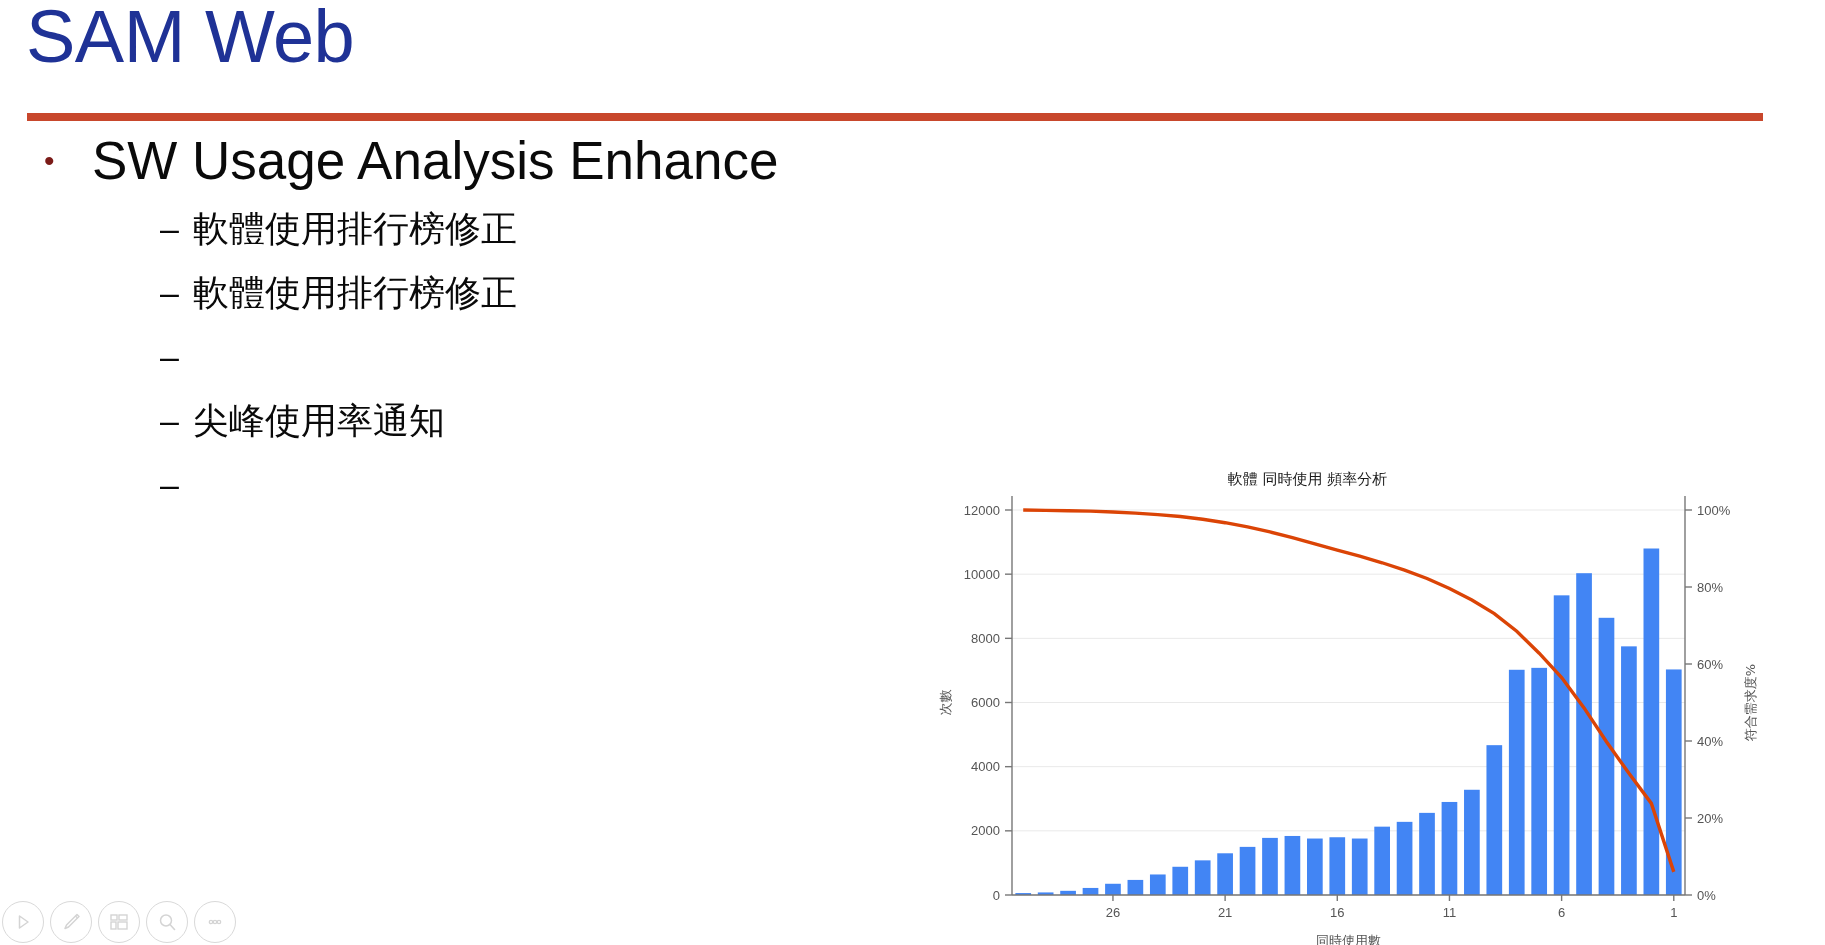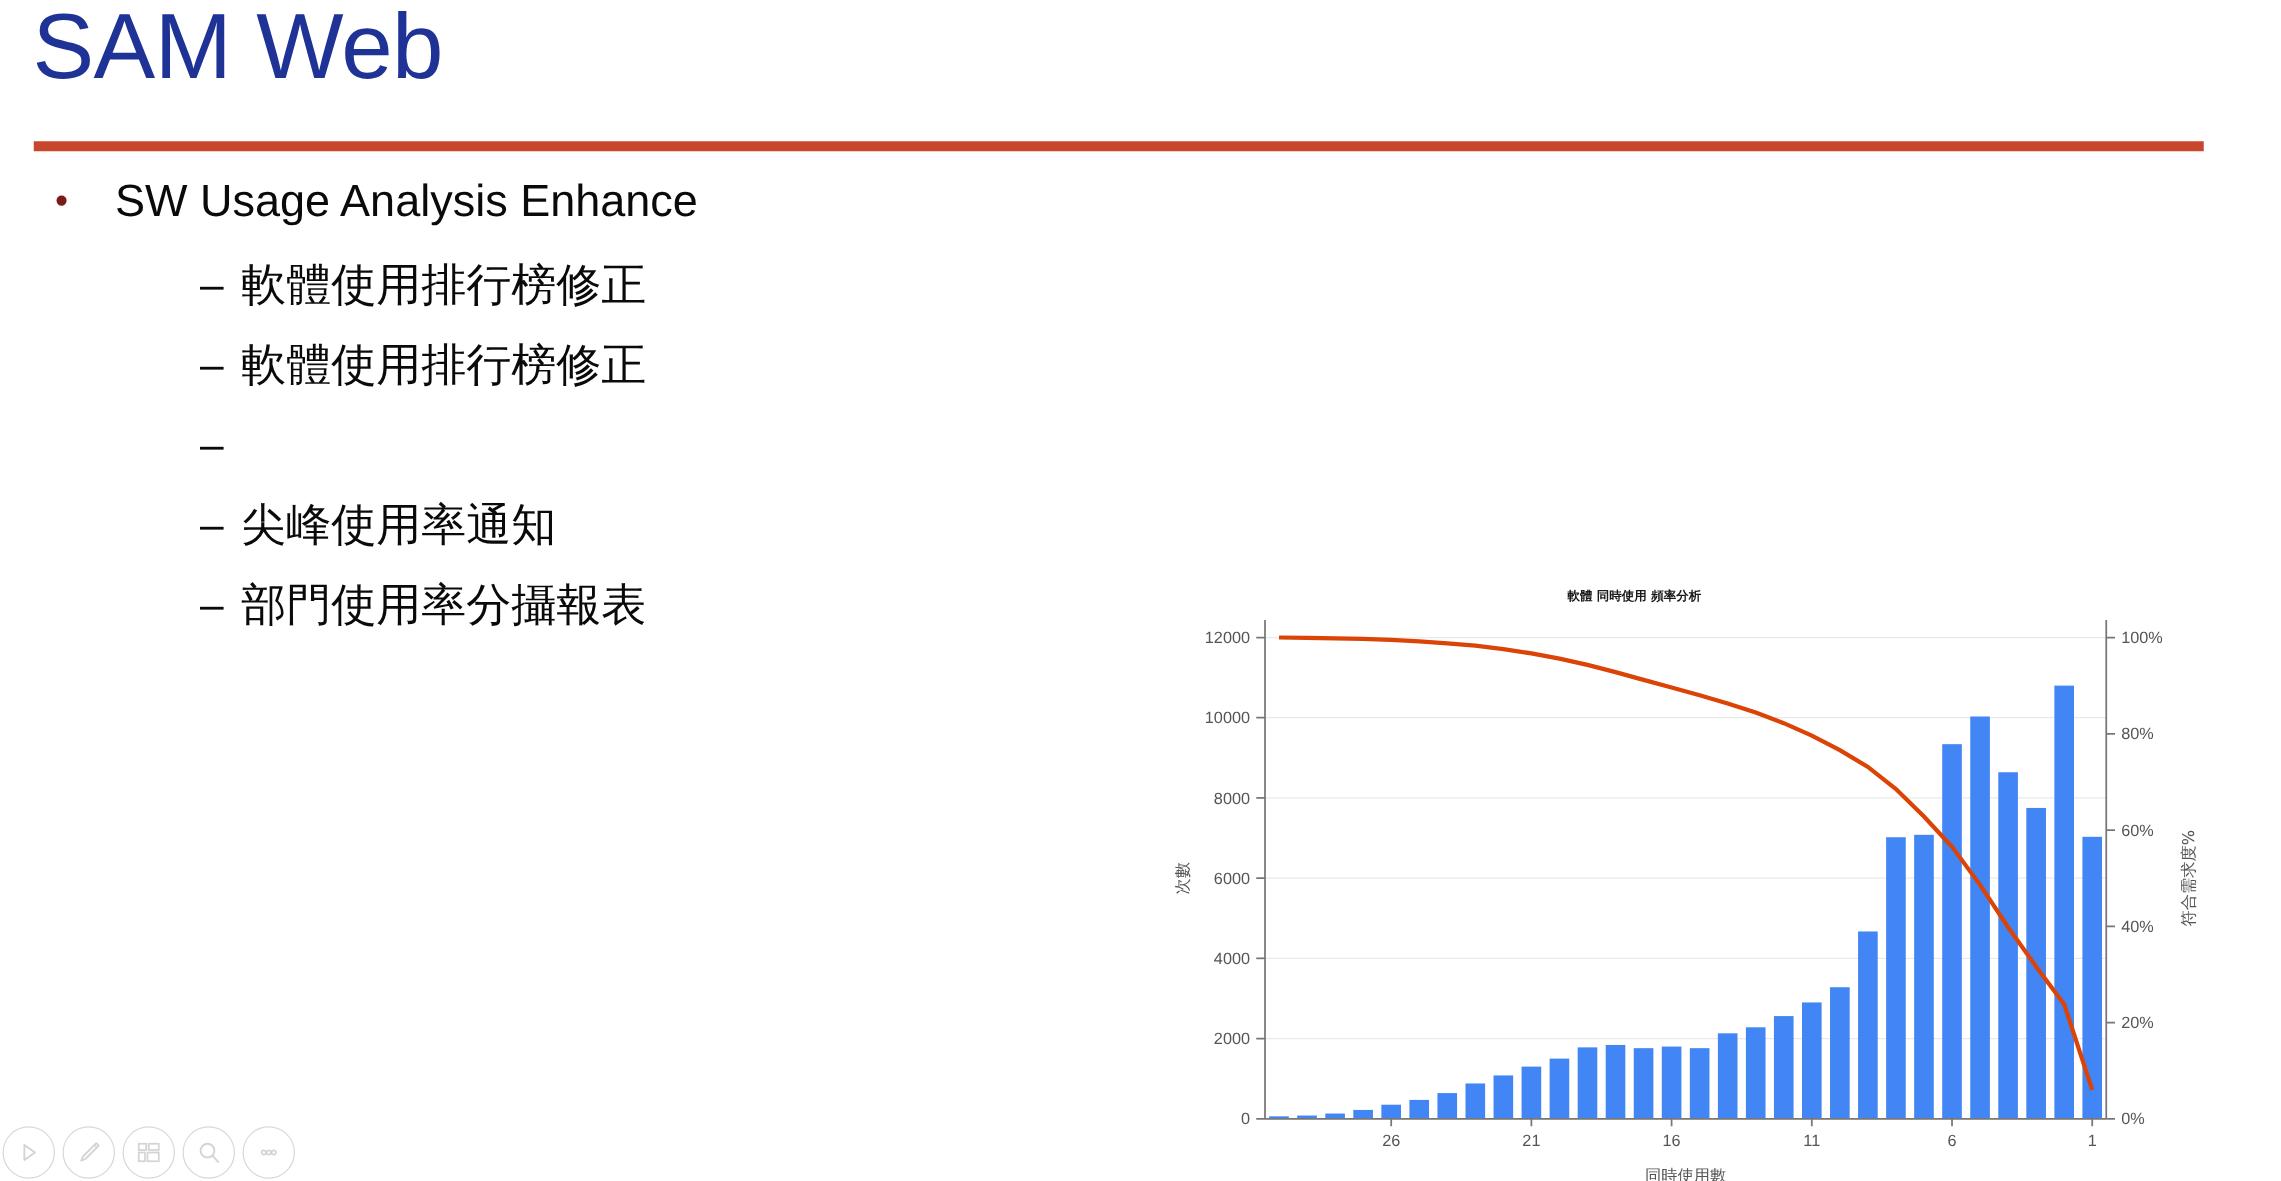--- a/index.html
+++ b/index.html
@@ -54,21 +54,21 @@
     color: #7B1B18;
     font-size: 30px;
     line-height: 66px;
     width: 62px;
     text-align: left;
     padding-left: 14px;
     box-sizing: border-box;
     flex: none;
   }
   .l1-text {
-    font-size: 36px;
+    font-size: 53px;
     line-height: 66px;
     color: #0a0a0a;
     font-weight: 400;
     white-space: nowrap;
   }
   .l2 {
     display: flex;
     align-items: flex-start;
     margin: 0 0 7px 0;
   }
@@ -98,22 +98,22 @@
     top: 470px;
     width: 945px;
     height: 475px;
   }
   #chart-title {
     position: absolute;
     left: 0;
     top: 0;
     width: 855px;
     text-align: center;
-    font-size: 10px;
-    font-weight: bold;
+    font-size: 15px;
+    font-weight: normal;
     color: #1a1a1a;
     font-family: "DejaVu Sans", "Liberation Sans", sans-serif;
   }
   #chart-svg {
     position: absolute;
     left: 0;
     top: 0;
   }
   .axis-tick-label {
     font-size: 13px;
@@ -181,21 +181,20 @@
     <span class="l2-marker">–</span>
   </div>
 
   <div class="l2">
     <span class="l2-marker">–</span>
     <span class="l2-text">尖峰使用率通知</span>
   </div>
 
   <div class="l2">
     <span class="l2-marker">–</span>
-    <span class="l2-text">部門使用率分攝報表</span>
   </div>
 
 </div>
 
 <div id="chart-figure">
   <div id="chart-title">軟體 同時使用 頻率分析</div>
   <svg id="chart-svg" width="945" height="475" viewBox="0 0 945 475">
     <g id="grid-layer">
         <line x1="132" y1="425" x2="805" y2="425" class="gridline"></line>
         <line x1="132" y1="360.83333333333337" x2="805" y2="360.83333333333337" class="gridline"></line>

